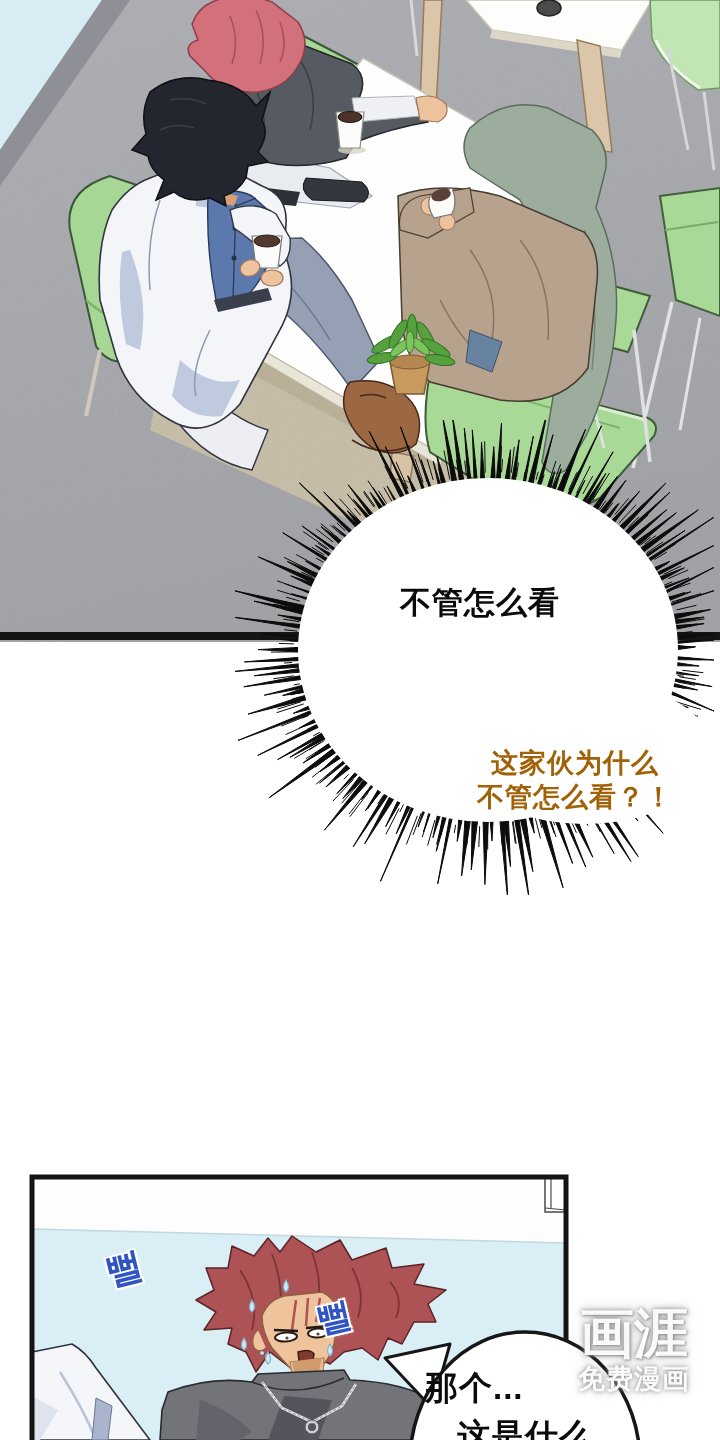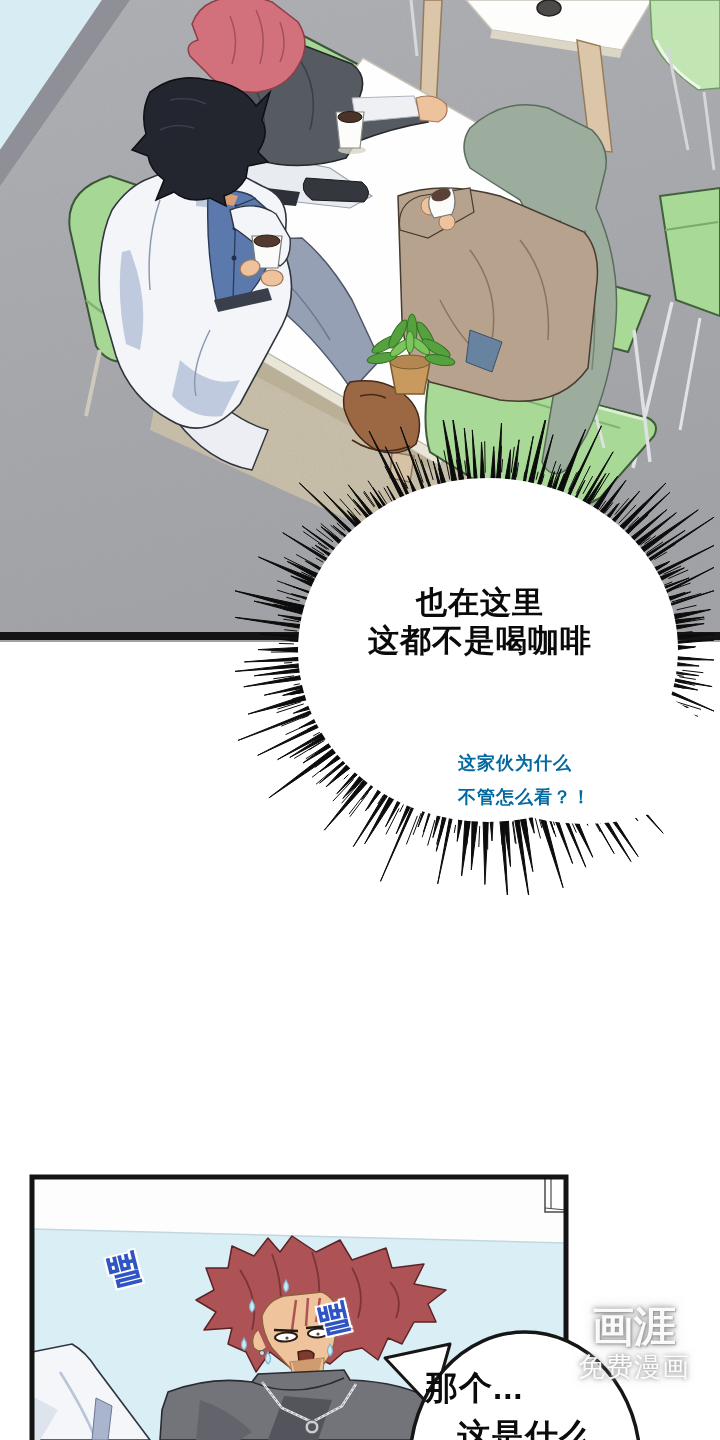--- a/index.html
+++ b/index.html
@@ -2,35 +2,35 @@
 <html><head>
 <meta charset="utf-8">
 <style>
   html,body{margin:0;padding:0;background:#ffffff;}
   .page{position:relative;width:720px;height:1440px;overflow:hidden;background:#ffffff;
         font-family:"Liberation Sans","DejaVu Sans",sans-serif;}
   .abs{position:absolute;}
   svg{display:block;}
   .burst-text1{position:absolute;left:318px;top:584px;width:324px;text-align:center;
     font-size:31px;font-weight:700;line-height:38px;color:#0a0a0a;letter-spacing:1px;}
-  .burst-text2{position:absolute;left:458px;top:746px;width:234px;text-align:left;
-    font-size:18px;font-weight:700;line-height:34px;color:#0369a1;letter-spacing:1px;}
+  .burst-text2{position:absolute;left:458px;top:746px;width:234px;text-align:center;
+    font-size:27px;font-weight:700;line-height:34px;color:#a16207;letter-spacing:1px;}
   .sfx{position:absolute;font-weight:700;color:#2f55c5;
     text-shadow:-2px -2px 0 #fff,2px -2px 0 #fff,-2px 2px 0 #fff,2px 2px 0 #fff,0 0 4px #fff;}
   .sfx1{left:106px;top:1244px;font-size:37px;transform:rotate(-14deg);}
   .sfx2{left:317px;top:1294px;font-size:35px;transform:rotate(-13deg);}
   .bubble-line1{position:absolute;left:425px;top:1366px;width:200px;text-align:left;
     font-size:33px;font-weight:700;color:#0b0b0b;letter-spacing:1px;}
   .bubble-line2{position:absolute;left:418px;top:1414px;width:214px;text-align:center;
     font-size:33px;font-weight:700;color:#0b0b0b;letter-spacing:1px;}
   .watermark{position:absolute;left:556px;top:1306px;width:156px;text-align:center;
     color:rgba(255,255,255,0.95);line-height:1;}
-  .watermark .logo{font-size:42px;font-weight:900;letter-spacing:0px;
+  .watermark .logo{font-size:54px;font-weight:900;letter-spacing:0px;
     text-shadow:0 0 5px rgba(130,130,130,.9),0 0 12px rgba(150,150,150,.55),1px 1px 2px rgba(120,120,120,.6);}
-  .watermark .tagline{margin-top:6px;font-size:27px;font-weight:400;letter-spacing:1px;
+  .watermark .tagline{margin-top:6px;font-size:27px;font-weight:700;letter-spacing:1px;
     text-shadow:0 0 4px rgba(130,130,130,.9),0 0 9px rgba(150,150,150,.5);}
 </style>
 </head>
 <body>
 
 <div class="page">
 
   <svg class="abs" style="left:0;top:0" width="720" height="642" viewBox="0 0 720 642">
     <defs>
       <linearGradient id="gfloor" x1="0" y1="0" x2="0.25" y2="1">
@@ -170,22 +170,21 @@
 
   <svg class="abs" style="left:235px;top:420px" width="485" height="475" viewBox="235 420 485 475">
     <g id="burst-spikes">
         <path d="M670.0 650.5L694.6 647.2L669.9 644.7ZM669.7 659.6L714.0 660.0L669.9 656.1ZM669.2 665.6L699.1 666.0L669.6 661.5ZM668.2 673.0L698.7 675.7L668.6 670.4ZM666.9 680.0L712.1 686.6L667.5 677.3ZM665.7 685.4L697.7 690.0L666.6 681.5ZM664.2 691.2L714.0 711.1L664.9 688.4ZM661.2 700.4L688.3 707.6L662.0 698.0ZM659.8 704.3L690.9 712.6L661.2 700.4ZM655.6 714.1L679.7 720.9L657.8 709.0ZM653.1 719.0L702.9 738.7L655.2 714.9ZM648.5 727.4L697.6 749.5L651.3 722.5ZM645.9 731.6L667.8 742.3L647.3 729.3ZM643.5 735.2L677.9 754.6L644.7 733.5ZM639.8 740.5L696.4 775.0L641.8 737.6ZM633.7 748.4L669.7 770.8L637.3 743.8ZM628.8 753.9L675.9 789.6L631.1 751.4ZM625.4 757.6L646.3 773.7L627.2 755.7ZM618.1 764.7L643.4 787.1L620.2 762.8ZM614.0 768.4L638.8 792.3L615.7 766.9ZM607.4 773.8L663.2 833.3L610.7 771.1ZM600.3 779.1L638.0 821.0L605.0 775.7ZM597.8 780.9L628.2 816.1L601.6 778.1ZM587.7 787.2L638.2 856.6L592.5 784.3ZM582.4 790.2L631.0 861.5L587.7 787.2ZM577.8 792.6L614.2 853.6L579.7 791.6ZM569.9 796.5L587.9 825.4L574.6 794.3ZM562.4 799.7L592.8 857.3L568.1 797.3ZM556.4 802.0L585.8 867.2L560.1 800.6ZM548.6 804.7L572.6 863.5L552.8 803.3ZM544.2 806.0L554.6 833.9L546.3 805.4ZM536.7 808.0L563.1 887.7L542.2 806.6ZM526.5 810.3L534.3 833.2L531.2 809.3ZM518.5 811.7L532.9 871.6L524.7 810.6ZM513.3 812.4L529.3 899.5L518.2 811.7ZM502.5 813.5L510.5 866.6L508.2 813.0ZM499.2 813.7L508.0 902.7L503.6 813.4ZM489.5 814.0L492.0 840.9L493.4 813.9ZM482.9 814.0L484.9 884.5L488.7 814.0ZM472.1 813.4L471.3 869.9L478.5 813.8ZM465.3 812.7L461.6 875.9L471.5 813.3ZM459.2 811.9L457.2 841.4L463.8 812.6ZM450.8 810.6L437.7 883.8L453.8 811.1ZM444.0 809.1L436.3 851.3L448.3 810.1ZM438.8 807.9L432.9 837.6L442.7 808.8ZM430.8 805.7L423.5 832.0L432.9 806.3ZM425.0 803.9L418.1 827.0L427.5 804.7ZM414.5 800.0L380.5 881.3L416.7 800.9ZM410.2 798.3L396.2 833.8L414.1 799.9ZM400.9 794.0L385.6 826.7L404.2 795.6ZM393.2 790.0L364.7 843.8L398.0 792.6ZM388.7 787.4L353.3 846.6L392.0 789.3ZM382.0 783.3L365.4 810.9L385.7 785.6ZM375.5 778.9L361.5 799.5L378.1 780.7ZM368.5 773.7L324.3 830.2L372.7 776.9ZM364.2 770.3L342.8 798.5L368.8 773.9ZM360.1 766.7L336.8 793.7L363.1 769.3ZM352.0 759.0L326.0 786.9L356.2 763.2ZM348.9 755.7L319.6 783.1L351.2 758.2ZM343.4 749.6L320.0 771.7L347.1 753.8ZM338.8 744.0L268.9 797.9L342.2 748.2ZM335.0 738.8L303.0 763.0L337.8 742.7ZM329.9 731.2L289.8 757.4L332.4 735.1ZM328.5 728.9L277.6 759.6L330.4 732.0ZM323.9 720.9L257.7 755.4L325.6 724.0ZM321.1 715.5L299.3 728.0L323.2 719.7ZM317.7 707.8L238.1 740.4L319.0 710.8ZM315.7 702.8L293.3 713.3L317.4 707.3ZM312.3 692.9L248.1 714.1L313.9 697.9ZM310.4 685.8L282.6 695.5L311.8 691.4ZM309.8 683.4L264.3 695.2L310.6 686.8ZM308.0 674.2L243.8 686.8L308.7 678.5ZM307.0 667.3L254.3 675.8L307.6 671.6ZM306.6 662.9L234.8 671.4L306.9 666.7ZM306.1 656.8L244.4 661.9L306.4 660.5ZM306.0 647.0L258.0 649.6L306.0 652.4ZM306.4 639.7L279.6 639.4L306.2 642.1ZM306.7 635.6L260.7 633.8L306.4 639.1ZM308.0 625.5L233.6 617.2L307.4 629.4ZM309.3 618.8L277.9 615.0L308.6 622.6ZM311.1 611.4L254.0 601.1L309.9 616.3ZM312.3 607.3L233.7 590.5L310.7 612.8ZM314.8 599.7L291.4 593.8L313.9 602.2ZM317.0 593.8L292.6 586.4L316.2 596.0ZM320.5 585.8L290.8 575.9L318.7 589.7ZM322.3 582.2L258.4 556.9L320.2 586.5ZM325.3 576.5L287.2 561.4L322.6 581.6ZM328.3 571.3L305.4 561.0L326.5 574.3ZM334.0 562.5L282.7 532.7L332.3 565.1ZM337.6 557.7L315.2 545.2L335.2 560.8ZM341.4 552.8L302.1 526.0L339.7 554.9ZM347.9 545.3L320.9 526.6L344.7 548.9ZM352.4 540.6L333.2 525.6L350.4 542.6ZM357.3 535.8L299.3 482.9L355.0 538.1ZM363.3 530.5L323.7 491.8L360.7 532.8ZM366.9 527.5L347.3 510.7L362.2 531.4ZM374.5 521.8L353.4 499.4L371.1 524.3ZM377.7 519.5L348.2 484.8L374.5 521.8ZM387.6 513.2L370.2 492.3L383.2 515.9ZM390.2 511.7L372.8 487.4L387.7 513.2ZM399.8 506.5L387.0 486.0L397.8 507.6ZM407.7 502.8L369.1 431.1L403.9 504.5ZM412.2 500.9L385.3 446.7L409.6 502.0ZM419.7 498.0L408.0 475.9L415.4 499.6ZM426.9 495.5L400.5 426.8L424.5 496.3ZM433.3 493.6L421.0 459.5L431.0 494.3ZM442.6 491.2L433.2 461.3L439.9 491.8ZM448.0 490.0L437.1 456.6L442.6 491.2ZM458.3 488.2L442.2 414.1L453.0 489.1ZM465.0 487.3L452.0 412.8L460.1 487.9ZM471.8 486.6L464.3 428.1L468.3 487.0ZM477.8 486.2L472.3 429.9L474.3 486.5ZM485.1 486.0L481.5 442.0L480.4 486.1ZM495.4 486.1L493.8 446.6L490.2 486.0ZM500.2 486.4L501.5 423.0L495.8 486.1ZM509.5 487.1L510.5 449.7L503.9 486.6ZM514.8 487.8L519.1 439.8L510.3 487.2ZM524.2 489.3L533.3 436.2L521.7 488.8ZM531.7 490.8L548.1 408.4L526.6 489.7ZM538.7 492.5L553.0 434.7L535.3 491.6ZM549.3 495.6L554.6 471.5L544.1 494.0ZM553.2 496.9L561.3 468.8L549.2 495.5ZM560.1 499.4L585.5 429.3L554.2 497.2ZM567.0 502.2L601.5 425.8L564.4 501.1ZM573.3 505.1L584.9 480.4L571.2 504.1ZM581.3 509.2L613.1 451.8L578.6 507.8ZM585.4 511.4L605.8 473.5L581.1 509.1ZM593.6 516.4L617.6 476.2L588.5 513.2ZM599.2 520.1L625.9 480.4L595.1 517.4ZM605.1 524.4L619.2 503.3L601.3 521.6ZM609.8 528.1L639.7 491.1L606.7 525.7ZM617.9 535.1L665.9 483.0L614.1 531.7ZM622.5 539.5L669.9 492.3L619.4 536.5ZM628.2 545.4L666.9 509.6L625.1 542.1ZM632.6 550.4L676.4 512.7L629.3 546.6ZM637.6 556.6L698.3 509.8L634.3 552.4ZM640.9 561.0L685.1 530.4L639.3 558.9ZM643.8 565.2L714.0 517.2L642.2 562.8ZM649.8 574.9L669.9 561.3L647.3 570.6ZM651.8 578.5L714.0 545.4L650.3 575.8ZM654.6 584.0L684.4 567.8L652.5 579.8ZM658.0 591.4L689.1 577.9L657.0 589.2ZM660.0 596.3L714.0 567.4L659.1 594.1ZM662.5 603.2L690.7 591.9L660.9 598.7ZM663.9 607.8L714.0 590.7L663.3 605.9ZM667.2 621.0L710.6 609.5L665.9 615.4ZM668.0 625.6L704.1 617.1L667.1 620.8ZM668.7 630.6L704.1 623.6L668.1 626.1ZM669.7 640.0L714.0 634.0L669.3 635.2ZM669.9 644.0L714.0 640.1L669.7 641.1ZM679.7 647.0L696.0 646.7M680.3 657.6L690.5 658.0M684.9 658.9L699.5 659.7M682.3 670.3L703.3 672.7M677.4 675.4L683.8 676.3M679.2 676.8L695.8 679.4M677.5 682.0L695.1 685.3M678.5 687.1L684.5 688.4M671.9 694.6L685.2 698.1M676.1 701.8L701.0 709.4M674.7 708.3L698.0 716.4M670.4 716.4L684.0 721.8M668.8 721.0L693.4 731.7M662.3 723.8L684.4 734.2M661.0 726.6L685.0 738.4M658.0 735.4L664.6 739.1M654.7 738.9L665.3 745.1M650.0 743.7L674.9 759.6M650.4 745.5L668.0 756.9M646.2 750.1L652.2 754.3M643.8 757.0L662.7 771.2M637.1 765.1L656.9 782.1M635.0 768.6L657.6 788.6M630.6 773.1L652.7 794.2M626.4 775.7L647.3 796.7M618.2 777.9L629.3 790.0M615.6 784.1L635.8 807.6M611.7 787.3L628.0 807.3M604.2 791.4L619.0 811.3M598.5 796.6L603.1 803.3M590.9 797.9L596.6 806.9M587.0 800.9L600.4 823.4M585.4 805.6L600.4 832.1M578.8 802.9L589.8 823.3M571.3 808.7L579.2 825.2M566.8 811.1L576.4 832.7M556.7 811.8L559.7 819.8M552.1 817.9L554.7 825.3M548.9 815.4L556.0 837.0M538.7 816.8L541.9 828.1M535.1 817.4L540.5 838.5M525.9 822.9L527.4 830.4M523.4 824.6L525.3 834.9M513.0 820.7L516.1 844.0M512.5 822.1L515.3 843.2M505.3 822.5L506.8 839.7M500.8 826.4L502.0 844.8M487.7 826.5L487.7 849.5M485.1 822.6L484.8 837.7M479.7 826.1L478.8 847.0M469.1 822.9L468.4 830.8M468.8 826.0L466.9 844.7M455.6 824.9L454.3 832.9M448.9 824.5L445.4 841.9M444.9 817.9L440.8 835.5M443.0 818.1L436.6 844.4M434.9 820.0L427.6 845.6M428.1 818.9L422.2 837.2M421.2 813.1L413.1 834.9M417.4 815.8L406.4 844.4M410.7 811.8L403.2 829.1M403.5 804.5L399.7 812.1M399.1 808.4L385.9 834.4M390.0 801.0L376.6 823.8M390.2 798.2L382.1 811.7M383.8 794.7L377.7 804.0M378.8 792.9L367.5 809.2M368.4 792.4L349.9 816.7M367.5 790.3L349.0 814.1M360.6 781.7L341.6 803.3M353.4 779.4L332.9 801.1M353.5 775.4L346.9 782.2M348.5 774.5L343.8 779.2M345.8 768.5L337.3 776.4M339.2 764.6L316.1 784.2M336.8 757.8L312.1 777.3M332.3 754.5L315.2 767.3M328.5 744.0L305.8 758.8M320.6 742.4L294.3 758.4M324.4 740.5L309.1 749.9M319.8 732.3L313.2 735.9M315.9 725.2L307.3 729.3M312.0 722.6L285.6 734.6M309.2 714.9L281.3 726.1M308.5 715.6L302.1 718.2M303.8 703.9L276.6 712.7M300.8 701.9L277.4 709.1M299.9 696.9L292.3 699.0M300.1 692.5L290.7 694.9M299.8 683.8L293.7 685.0M294.1 675.8L273.3 678.8M296.1 670.4L272.7 673.2M292.9 665.1L275.0 666.6M292.2 662.5L284.0 663.0M296.6 658.2L287.3 658.6M297.9 651.8L270.9 652.1M293.9 643.9L278.9 643.4M297.9 641.3L289.8 640.9M297.0 631.1L284.2 629.7M297.8 625.9L277.0 623.0M299.2 621.7L283.3 619.1M296.7 612.2L283.1 609.2M296.6 609.4L274.0 604.1M299.8 601.1L286.2 597.2M299.3 597.0L277.1 590.1M306.4 591.4L285.4 583.9M302.8 590.0L277.1 580.8M309.6 579.9L297.6 574.7M312.8 577.3L301.2 572.0M311.4 570.9L284.1 557.4M318.6 566.6L296.2 554.5M323.1 562.2L315.9 558.0M324.4 555.2L311.7 547.1M327.1 549.4L318.1 543.2M328.9 549.4L303.3 531.6M333.0 541.9L316.2 529.0M338.8 538.5L320.8 523.6M342.0 535.2L330.5 525.2M345.1 530.6L336.9 523.0M355.4 525.9L345.2 515.4M360.1 521.5L339.7 498.8M360.7 515.4L354.4 508.1M365.0 515.5L347.3 494.1M374.2 507.2L363.6 492.5M374.9 506.3L364.0 491.0M383.9 505.1L368.0 480.7M386.5 503.6L378.4 490.7M392.0 501.5L383.9 487.6M398.8 493.4L384.8 466.2M407.2 489.3L404.2 482.6M407.9 488.5L396.0 462.0M411.4 485.2L407.4 475.7M423.2 482.5L415.0 459.0M427.2 482.3L417.9 453.8M433.2 480.0L427.2 459.3M440.7 476.7L438.5 468.0M449.8 479.5L443.9 450.4M454.4 477.6L449.3 448.3M459.0 476.6L456.4 459.6M466.4 475.5L464.7 460.5M475.3 474.5L474.6 464.3M475.1 474.7L474.0 459.1M485.2 472.7L484.7 441.3M493.3 475.0L493.9 451.0M499.7 475.0L501.5 446.0M501.6 472.4L502.5 459.2M511.3 472.7L514.3 446.9M516.4 476.9L518.5 462.6M523.9 477.7L525.0 471.7M529.9 480.1L532.2 469.9M536.1 479.7L538.2 471.7M541.4 483.7L544.1 474.5M548.1 484.9L556.0 461.0M552.3 487.4L560.6 464.3M559.6 485.5L564.3 473.4M568.6 490.4L576.9 472.3M570.4 488.9L578.9 470.7M576.4 493.3L590.4 465.8M582.9 493.9L592.7 476.1M592.4 500.1L609.5 473.0M592.4 500.2L600.9 486.7M599.2 510.1L605.9 500.8M604.9 512.9L613.0 502.4M611.4 511.6L617.3 504.2M614.8 514.6L628.7 498.3M618.9 523.2L636.0 504.9M625.5 522.6L644.6 503.0M628.2 527.3L639.0 516.9M632.7 529.1L648.3 514.8M634.6 538.0L650.6 524.4M640.3 545.0L650.5 537.2M644.4 544.2L655.8 535.6M646.8 552.9L663.0 541.9M652.6 558.2L675.6 544.0M654.3 559.5L666.9 552.0M659.6 567.6L667.7 563.4M663.6 574.3L681.1 566.0M668.3 578.6L688.2 569.9M664.1 585.2L672.2 581.9M668.8 590.8L690.5 583.0M675.8 595.3L685.1 592.3M671.6 602.0L701.2 593.5M676.0 600.9L692.7 596.1M676.6 609.9L696.5 605.3M679.8 615.3L702.2 610.8M679.7 622.8L704.6 618.9M683.6 625.8L697.4 623.9M683.5 632.5L692.5 631.6M680.6 641.8L693.7 641.2M681.3 641.3L700.4 640.3" fill="#0c0c0c" stroke="#0c0c0c" stroke-width="1"></path>
       </g>
     <ellipse cx="488" cy="650" rx="190" ry="172" fill="#ffffff"></ellipse>
     <ellipse cx="585" cy="752" rx="128" ry="72" fill="#ffffff"></ellipse>
   </svg>
 
   <div class="burst-text1">
-    <div>也在这里</div>
-    <div>这都不是喝咖啡</div>
+    <div>不管怎么看</div>
   </div>
   <div class="burst-text2">
     <div>这家伙为什么</div>
     <div>不管怎么看？！</div>
   </div>
 
   <svg class="abs" style="left:28px;top:1171px" width="544" height="269" viewBox="28 1171 544 269">
 
     <rect x="32" y="1177" width="534" height="90" fill="#fdfdfe"></rect>
     <path d="M32,1229 L566,1243 L566,1440 L32,1440 Z" fill="#d9eef5"></path>

